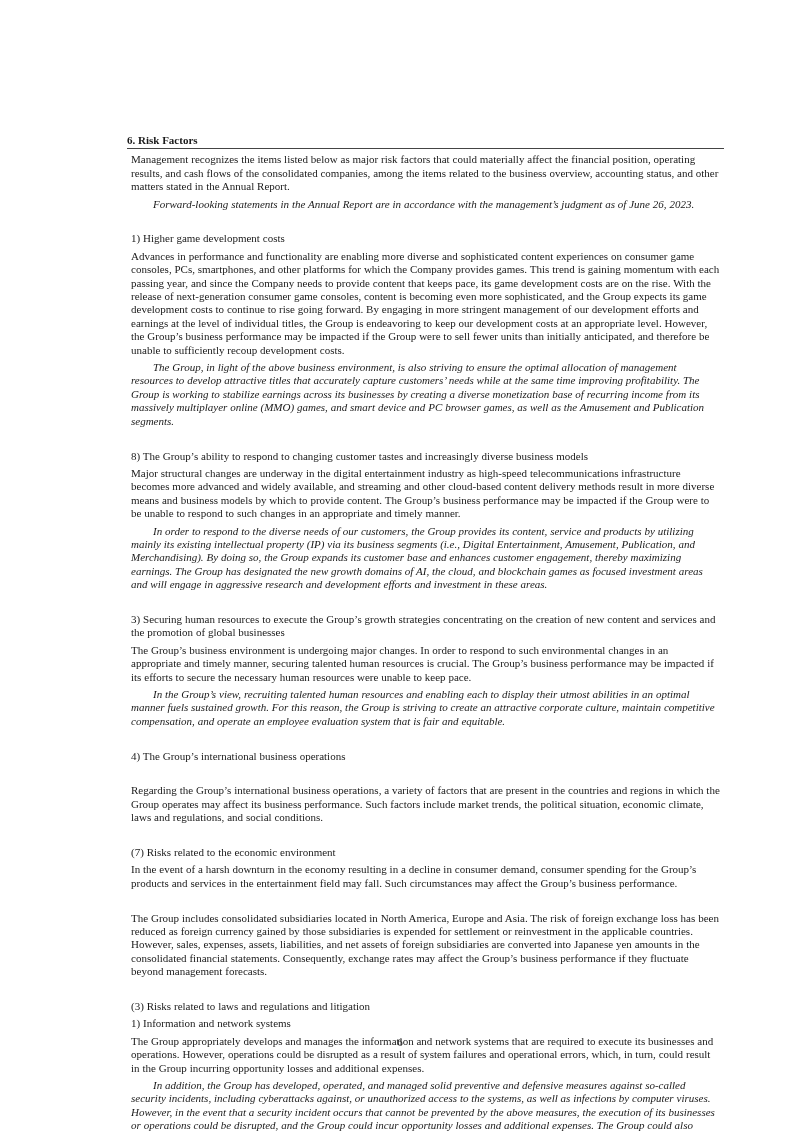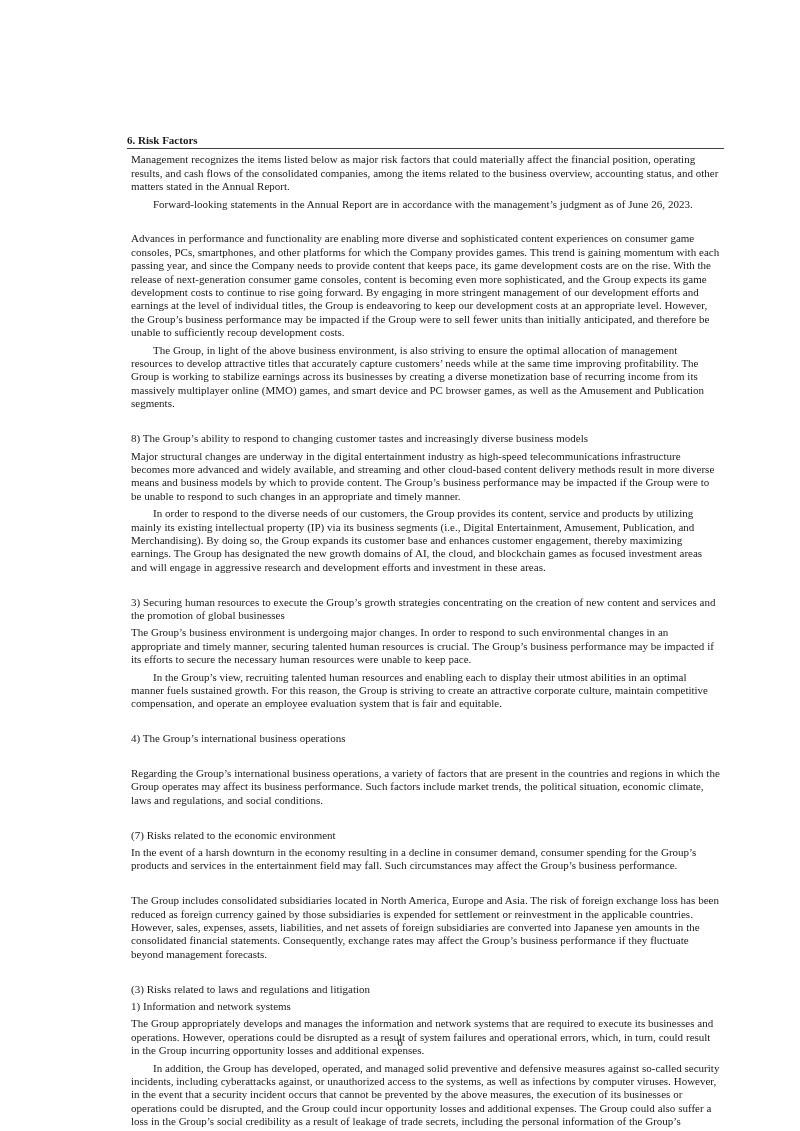--- a/index.html
+++ b/index.html
@@ -30,20 +30,21 @@
     padding-bottom: 1px;
     margin-bottom: 2px;
   }
   .h, .p, .pi {
     margin: 4px;
     text-align: left;
     word-spacing: 0.1px;
   }
   .pi {
     text-indent: 22px;
+    font-style: italic;
   }
   .blank {
     height: 13.4px;
   }
   .page-number {
     position: absolute;
     left: 0;
     top: 1036px;
     width: 800px;
     text-align: center;
@@ -58,20 +59,21 @@
 <div class="page">
   <div class="content">
 
     <div class="doc-title">6. Risk Factors</div>
 
     <p class="p">Management recognizes the items listed below as major risk factors that could materially affect the financial position, operating results, and cash flows of the consolidated companies, among the items related to the business overview, accounting status, and other matters stated in the Annual Report.</p>
     <p class="pi">Forward-looking statements in the Annual Report are in accordance with the management’s judgment as of June 26, 2023.</p>
 
     <div class="blank"></div>
 
+    <p class="h">1) Higher game development costs</p>
     <p class="p">Advances in performance and functionality are enabling more diverse and sophisticated content experiences on consumer game consoles, PCs, smartphones, and other platforms for which the Company provides games. This trend is gaining momentum with each passing year, and since the Company needs to provide content that keeps pace, its game development costs are on the rise. With the release of next-generation consumer game consoles, content is becoming even more sophisticated, and the Group expects its game development costs to continue to rise going forward. By engaging in more stringent management of our development efforts and earnings at the level of individual titles, the Group is endeavoring to keep our development costs at an appropriate level. However, the Group’s business performance may be impacted if the Group were to sell fewer units than initially anticipated, and therefore be unable to sufficiently recoup development costs.</p>
     <p class="pi">The Group, in light of the above business environment, is also striving to ensure the optimal allocation of management resources to develop attractive titles that accurately capture customers’ needs while at the same time improving profitability. The Group is working to stabilize earnings across its businesses by creating a diverse monetization base of recurring income from its massively multiplayer online (MMO) games, and smart device and PC browser games, as well as the Amusement and Publication segments.</p>
 
     <div class="blank"></div>
 
     <p class="h">8) The Group’s ability to respond to changing customer tastes and increasingly diverse business models</p>
     <p class="p">Major structural changes are underway in the digital entertainment industry as high-speed telecommunications infrastructure becomes more advanced and widely available, and streaming and other cloud-based content delivery methods result in more diverse means and business models by which to provide content. The Group’s business performance may be impacted if the Group were to be unable to respond to such changes in an appropriate and timely manner.</p>
     <p class="pi">In order to respond to the diverse needs of our customers, the Group provides its content, service and products by utilizing mainly its existing intellectual property (IP) via its business segments (i.e., Digital Entertainment, Amusement, Publication, and Merchandising). By doing so, the Group expands its customer base and enhances customer engagement, thereby maximizing earnings. The Group has designated the new growth domains of AI, the cloud, and blockchain games as focused investment areas and will engage in aggressive research and development efforts and investment in these areas.</p>
 
     <div class="blank"></div>

